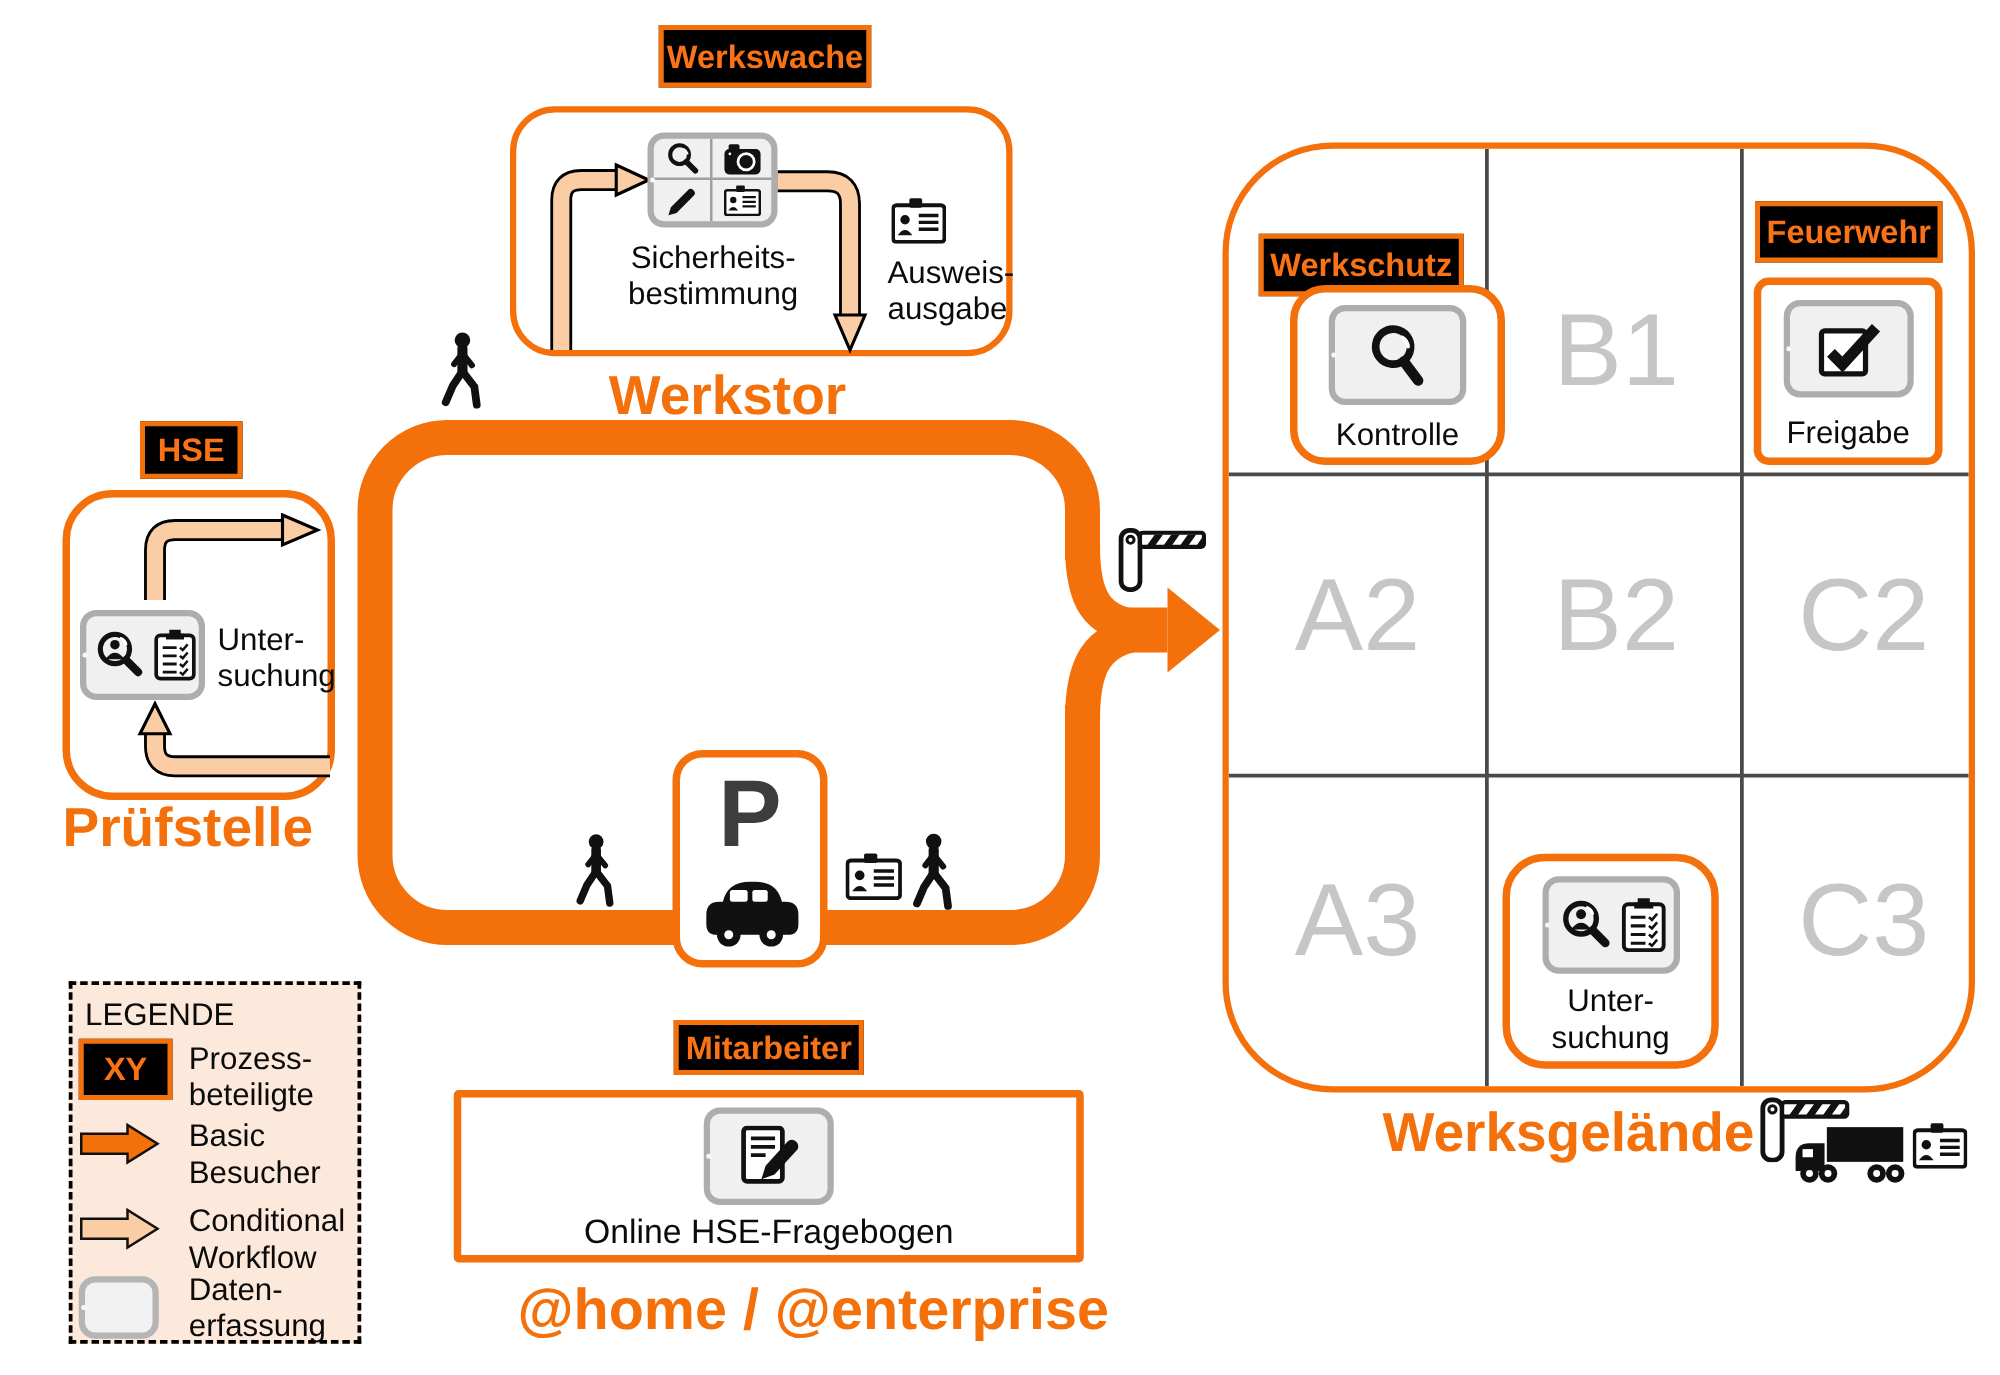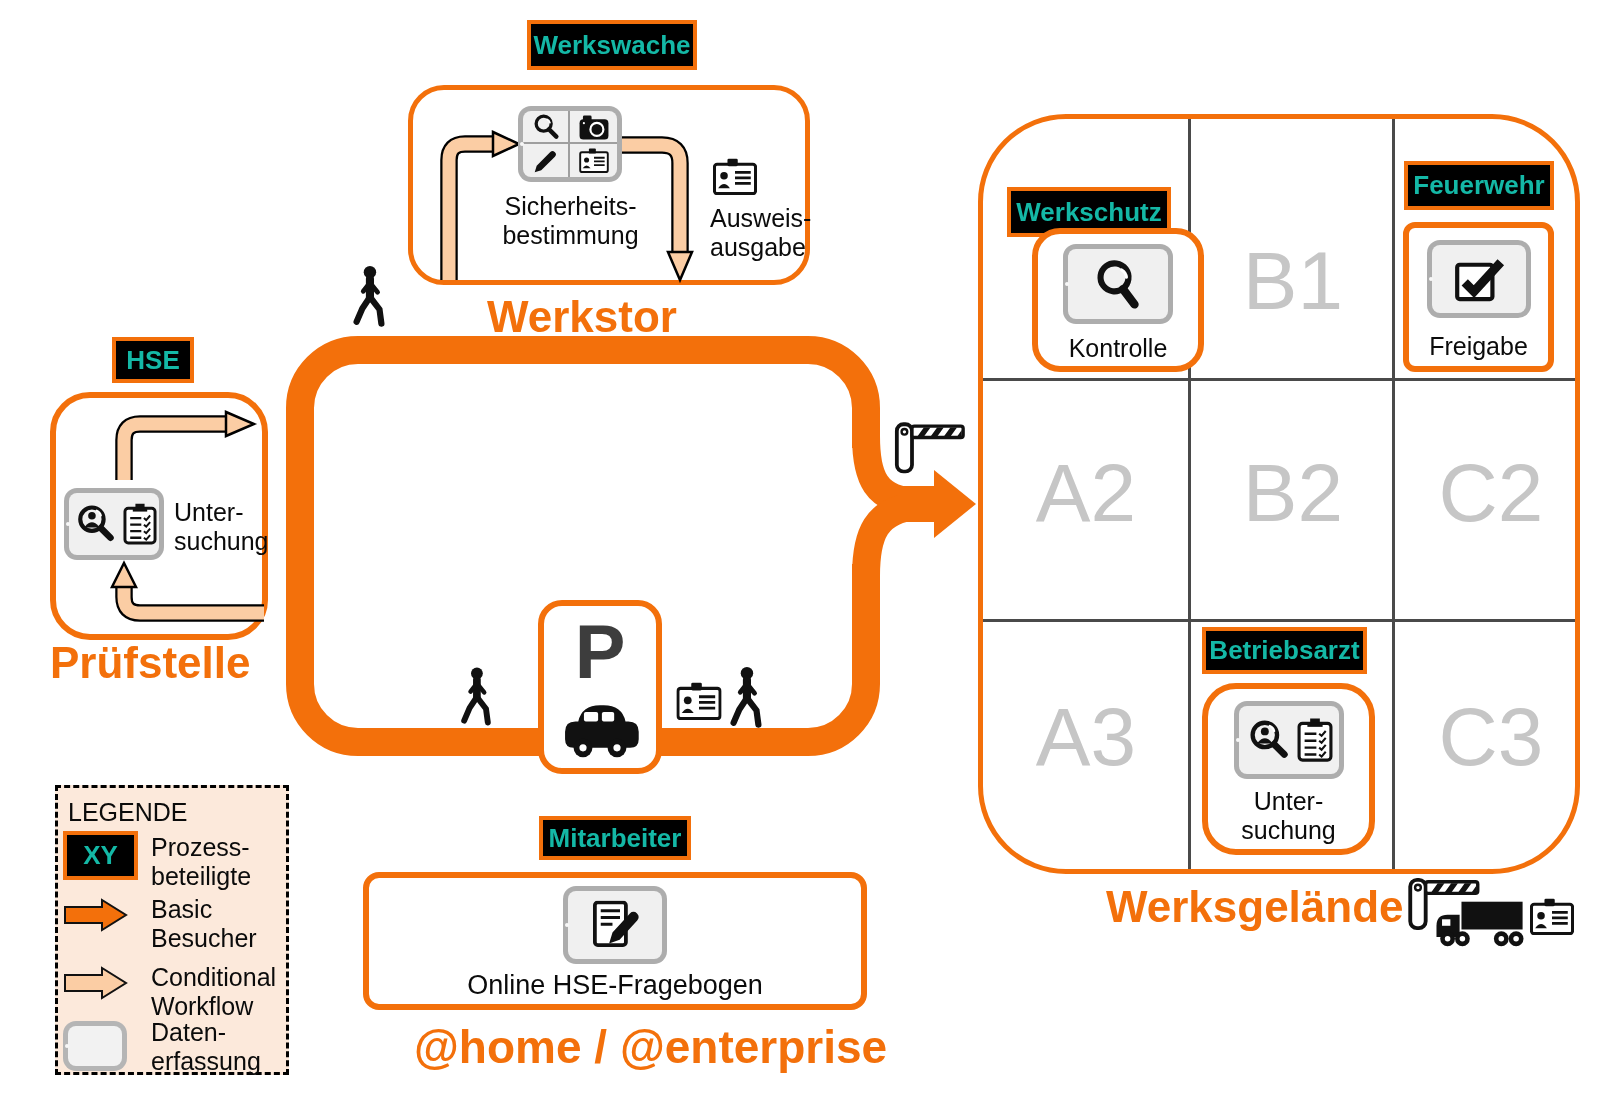--- a/index.html
+++ b/index.html
@@ -7,21 +7,21 @@
     --peach:#FBCDA4;
     --ink:#0b0b0b;
     --legendbg:#FCE9DB;
     --zonegray:#C6C6C6;
     --gridline:#4a4a4a;
   }
   html,body{margin:0;padding:0;}
   body{font-family:"Liberation Sans",sans-serif;background:#fff;}
   #canvas{position:relative;width:1600px;height:1100px;background:#fff;overflow:hidden;}
   .abs{position:absolute;}
-  .plabel{position:absolute;background:#000;border:4px solid var(--orange);color:#14b8a6;
+  .plabel{position:absolute;background:#000;border:4px solid var(--orange);color:#f97316;
     font-weight:700;font-size:26px;display:flex;align-items:center;justify-content:center;
     box-sizing:border-box;}
   .obox{position:absolute;background:#fff;border:6px solid var(--orange);border-radius:30px;
     box-sizing:border-box;}
   .title{position:absolute;color:var(--orange);font-weight:700;font-size:44px;}
   .txt{position:absolute;color:var(--ink);font-size:25px;line-height:1.14;}
   .ml{white-space:pre-line;}
   .ctr{text-align:center;}
   .tablet{position:absolute;background:#adadad;border-radius:13px;padding:5px;box-sizing:border-box;}
   .tablet::before{content:"";position:absolute;left:2px;top:50%;width:4px;height:4px;
@@ -278,23 +278,20 @@
       <div class="tablet" style="left:50%;transform:translateX(-50%);top:12px;width:104px;height:78px;">
         <div class="screen">
           <svg width="52" height="50" viewBox="0 0 62 58">
               <use href="#sym-checksquare"></use>
             </svg>
         </div>
       </div>
       <div class="txt ctr" style="left:0;width:100%;top:104px;">Freigabe</div>
     </div>
 
-    <div class="plabel" style="left:219px;top:508px;width:165px;height:47px;">
-      <span>Betriebsarzt</span>
-    </div>
     <div class="obox" style="left:219px;top:564px;width:173px;height:172px;border-radius:34px;">
       <div class="tablet" style="left:50%;transform:translateX(-50%);top:12px;width:110px;height:78px;">
         <div class="screen">
           <svg width="46" height="46" viewBox="0 0 64 64">
               <use href="#sym-personmag"></use>
             </svg>
           <svg width="36" height="48" viewBox="0 0 52 64">
               <use href="#sym-clipboard"></use>
             </svg>
         </div>
@@ -311,21 +308,21 @@
   <svg class="abs" style="left:1432px;top:898px;" width="96" height="50" viewBox="0 0 100 54">
       <use href="#sym-truck"></use>
     </svg>
   <svg class="abs" style="left:1530px;top:898px;" width="44" height="37" viewBox="0 0 64 54">
       <use href="#sym-idcard"></use>
     </svg>
 
   <div class="plabel" style="left:539px;top:816px;width:152px;height:44px;">
     <span>Mitarbeiter</span>
   </div>
-  <div class="obox" style="left:363px;top:872px;width:504px;height:138px;border-radius:16px;">
+  <div class="obox" style="left:363px;top:872px;width:504px;height:138px;border-radius:4px;">
     <div class="tablet" style="left:50%;transform:translateX(-50%);top:8px;width:104px;height:78px;">
       <div class="screen">
         <svg width="52" height="50" viewBox="0 0 62 58">
             <use href="#sym-docpen"></use>
           </svg>
       </div>
     </div>
     <div class="txt ctr" style="left:0;width:100%;top:92px;font-size:27px;">Online HSE-Fragebogen</div>
   </div>
   <div class="title" style="left:414px;top:1020px;font-size:46px;">@home / @enterprise</div>

